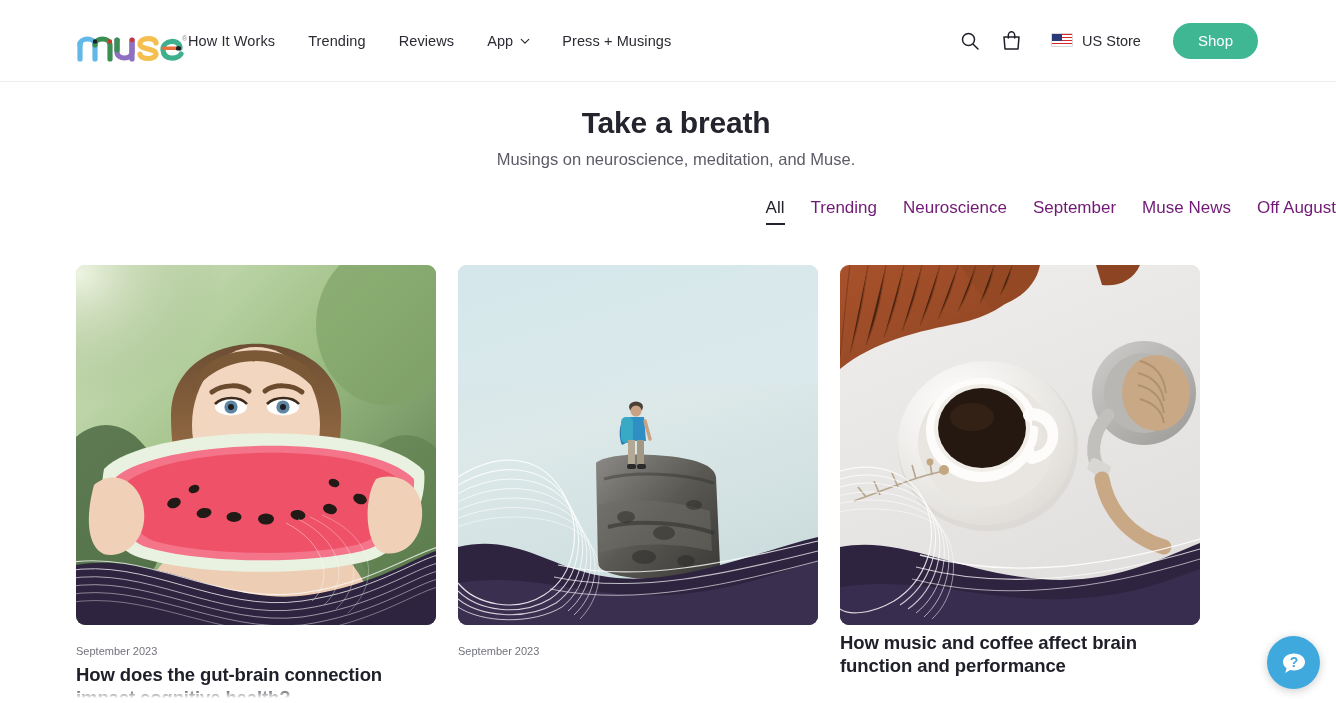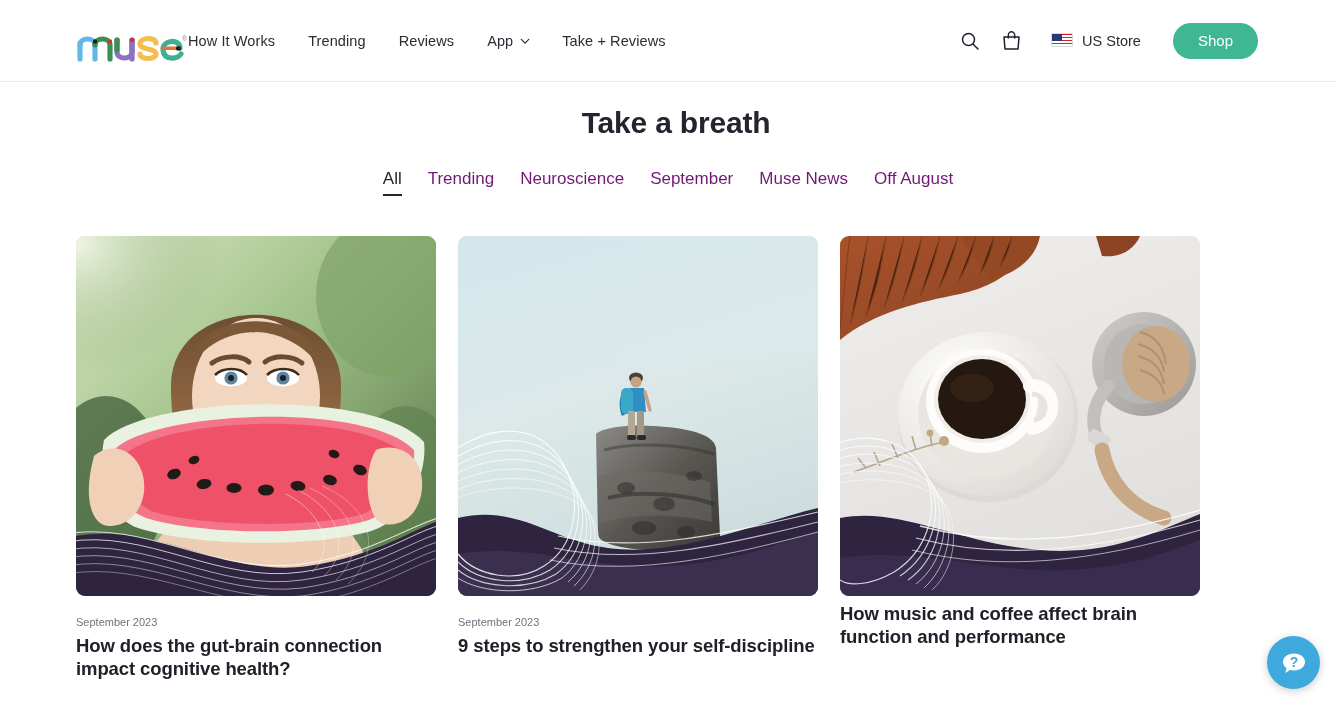--- a/index.html
+++ b/index.html
@@ -97,21 +97,21 @@
   }
   .hero .sub {
     margin-top: 10px;
     font-size: 16.5px;
     color: #5c5c68;
   }
 
   
   .tabs {
     display: flex;
-    justify-content: center;
+    justify-content: flex-end;
     gap: 26px;
     margin-top: 29px;
   }
   .tab {
     font-size: 17px;
     color: #701a75;
     cursor: pointer;
     padding-bottom: 5px;
     white-space: nowrap;
   }
@@ -216,21 +216,21 @@
     </div>
     <div class="nav-item">
       <span>App</span>
       <span class="chev">
         <svg viewBox="0 0 12 12" width="10" height="10">
             <path d="M1.5 4 L6 8.5 L10.5 4" fill="none" stroke="#2b2b33" stroke-width="1.4" stroke-linecap="round" stroke-linejoin="round"></path>
           </svg>
       </span>
     </div>
     <div class="nav-item">
-      <span>Take + Reviews</span>
+      <span>Press + Musings</span>
     </div>
   </nav>
 
   <div class="header-right">
 
     <div class="icon-btn">
       <svg width="20" height="20" viewBox="0 0 20 20">
         <circle cx="8.5" cy="8.5" r="6" fill="none" stroke="#1f1f28" stroke-width="1.5"></circle>
         <path d="M13.2 13.2 L18 18" stroke="#1f1f28" stroke-width="1.5" stroke-linecap="round"></path>
       </svg>
@@ -256,20 +256,21 @@
       </span>
       <span>US Store</span>
     </div>
 
     <button class="shop-btn">Shop</button>
   </div>
 </div>
 
 <div class="hero">
   <h1>Take a breath</h1>
+  <div class="sub">Musings on neuroscience, meditation, and Muse.</div>
 </div>
 
 <div class="tabs">
   <div class="tab active">All</div>
   <div class="tab">Trending</div>
   <div class="tab">Neuroscience</div>
   <div class="tab">September</div>
   <div class="tab">Muse News</div>
   <div class="tab">Off August</div>
 </div>
@@ -421,21 +422,20 @@
             <path d="M-6 256 C40 234, 102 240, 124 266 C146 292, 138 330, 116 350" stroke-width="1" opacity=".6"></path>
             <path d="M-6 264 C40 244, 106 250, 128 274 C150 298, 142 334, 122 354" stroke-width="1" opacity=".5"></path>
             <path d="M100 300 C180 318, 268 298, 360 276" stroke-width="1.2" opacity=".8"></path>
             <path d="M96 312 C180 330, 272 308, 360 286" stroke-width="1.1" opacity=".7"></path>
             <path d="M92 324 C180 342, 276 318, 360 296" stroke-width="1" opacity=".6"></path>
           </g>
         </g>
       </svg>
     </div>
     <div class="card-date">September 2023</div>
-    <div class="card-title">9 steps to strengthen your self-discipline</div>
   </div>
 
   <div class="card">
     <div class="thumb">
       <svg class="art" viewBox="0 0 360 360" preserveAspectRatio="xMidYMid slice">
         <defs>
           <linearGradient id="desk3" x1="0" y1="0" x2="0.4" y2="1">
             <stop offset="0" stop-color="#efeeec"></stop>
               <stop offset="1" stop-color="#e2e0de"></stop>
           </linearGradient>

